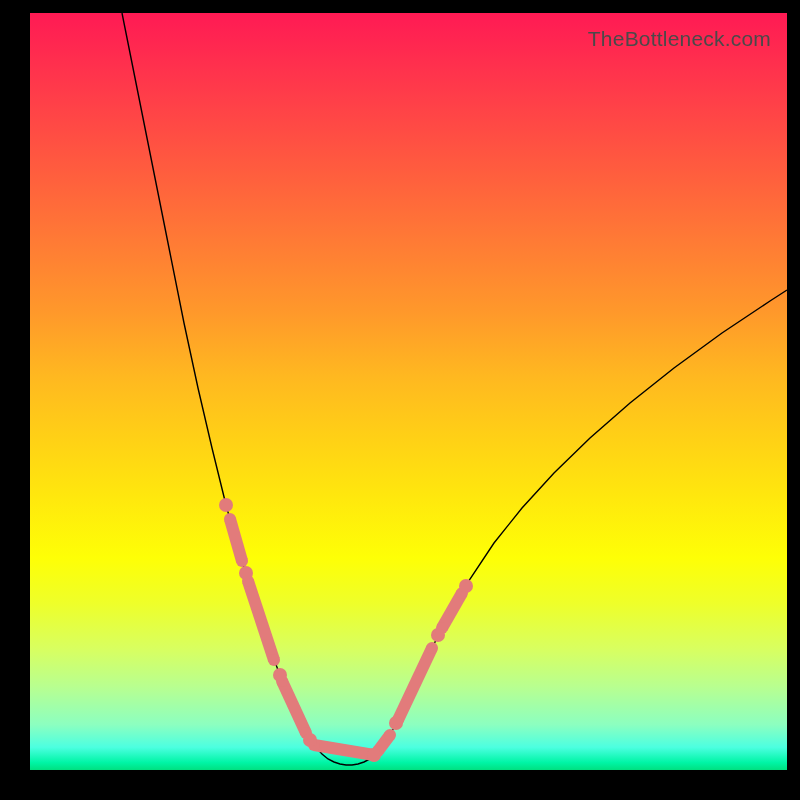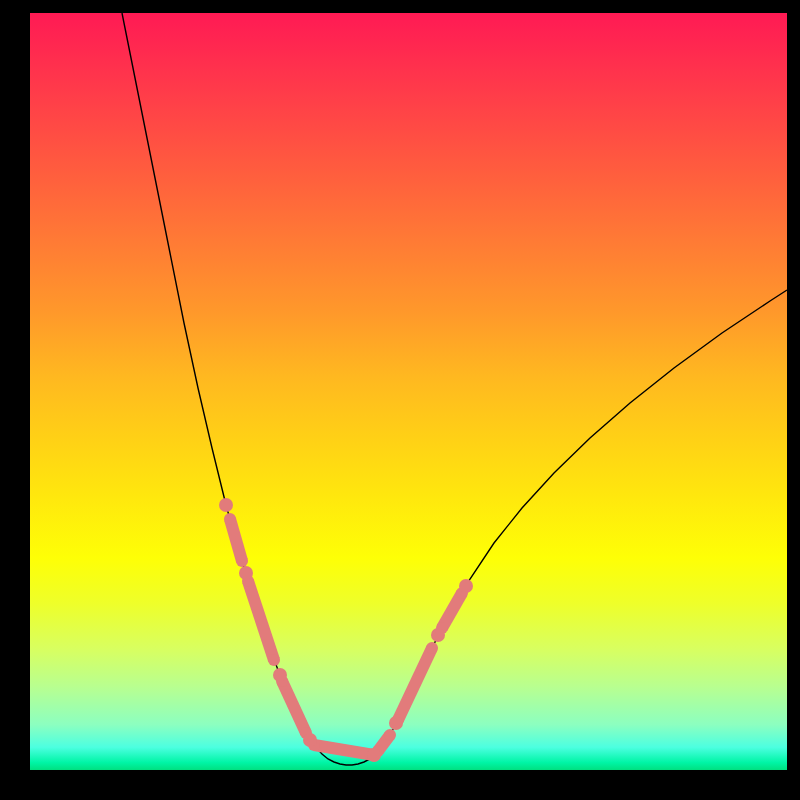--- a/index.html
+++ b/index.html
@@ -65,20 +65,21 @@
     stroke: none;
   }
   .marker-cap {
     fill: #e27b7b;
   }
 </style>
 </head>
 <body>
 
 <div class="frame">
+  <div class="watermark">TheBottleneck.com</div>
   <svg class="plot" viewBox="0 0 757 757" preserveAspectRatio="none">
     <path id="curve-path" class="curve" d="M 92 0 L 100 40 L 112 100 L 126 170 L 140 240 L 154 310 L 168 375 L 182 435 L 196 492 L 208 535 L 218 568 L 228 600 L 238 630 L 248 657 L 258 682 L 268 704 L 276 720 L 284 732 L 292 741 L 298 746 L 304 749 L 310 751 L 316 752 L 322 752 L 328 751 L 334 749 L 340 746 L 346 741 L 352 734 L 360 722 L 368 707 L 378 686 L 390 660 L 404 631 L 420 600 L 440 566 L 464 530 L 492 495 L 524 460 L 560 425 L 600 390 L 644 355 L 692 320 L 740 288 L 757 277"></path>
     <g id="marker-group">
         <polygon points="194.23085631415506,507.6483267673843 206.23085631415506,549.6483267673842 217.76914368584494,546.3516732326158 205.76914368584494,504.3516732326157" class="marker" fill="#e27b7b"></polygon>
         <circle cx="200" cy="506" r="6" class="marker-cap" fill="#e27b7b"></circle>
         <circle cx="212" cy="548" r="6" class="marker-cap" fill="#e27b7b"></circle>
         <polygon points="212.30072708806324,569.875710072283 238.30072708806324,648.875710072283 249.69927291193676,645.124289927717 223.69927291193676,566.124289927717" class="marker" fill="#e27b7b"></polygon>
         <circle cx="218" cy="568" r="6" class="marker-cap" fill="#e27b7b"></circle>
         <circle cx="244" cy="647" r="6" class="marker-cap" fill="#e27b7b"></circle>
         <polygon points="246.55224369299728,670.5143490647705 270.5522436929973,722.5143490647705 281.4477563070027,717.4856509352295 257.4477563070027,665.4856509352295" class="marker" fill="#e27b7b"></polygon>

